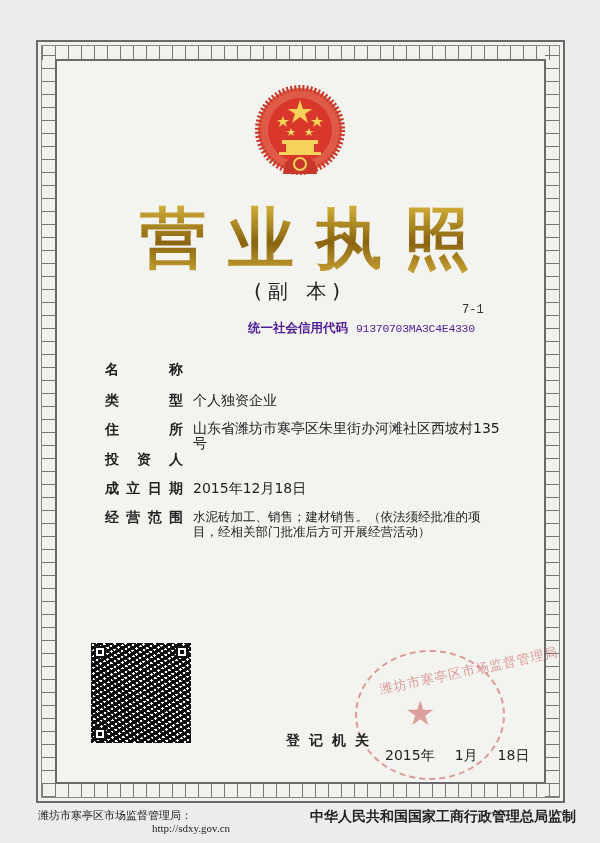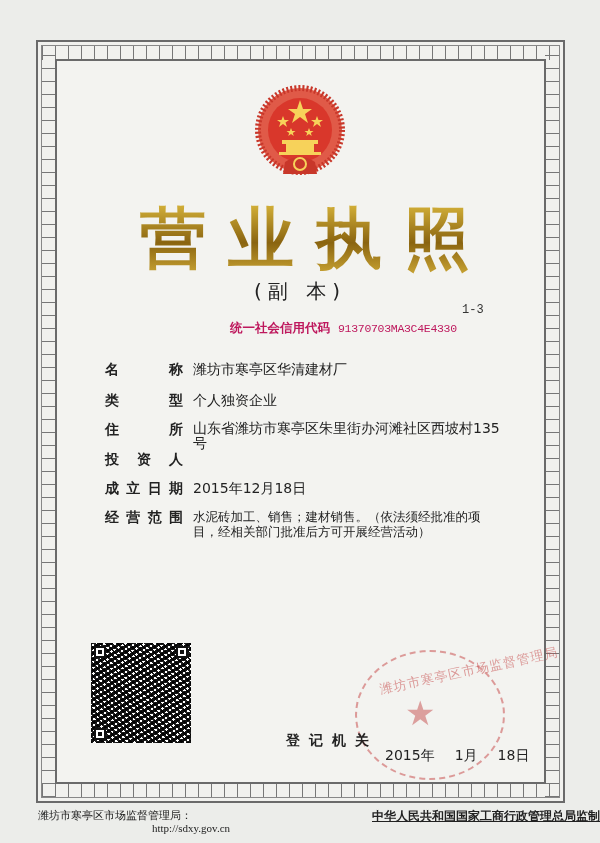--- a/index.html
+++ b/index.html
@@ -10,41 +10,41 @@
       repeating-linear-gradient(90deg,#777 0 1px,transparent 1px 13px) top/100% 14px no-repeat,
       repeating-linear-gradient(90deg,#777 0 1px,transparent 1px 13px) bottom/100% 14px no-repeat,
       repeating-linear-gradient(0deg,#777 0 1px,transparent 1px 13px) left/14px 100% no-repeat,
       repeating-linear-gradient(0deg,#777 0 1px,transparent 1px 13px) right/14px 100% no-repeat;}
   .frame-inner{position:absolute;left:17px;top:17px;right:17px;bottom:17px;border:2px solid #6a6a6a;background:#f3f3f0;}
   .emblem{position:absolute;left:255px;top:82px;width:90px;height:102px;}
   .title{position:absolute;left:140px;top:203px;width:330px;display:flex;justify-content:space-between;font-family:"DejaVu Sans",sans-serif;font-weight:bold;font-size:66px;line-height:72px;color:#9a7a1c;
     background:linear-gradient(180deg,#d6b33a 0%,#8a6410 55%,#c9a434 100%);-webkit-background-clip:text;background-clip:text;-webkit-text-fill-color:transparent;}
   .subtitle{position:absolute;left:0;width:600px;top:278px;text-align:center;font-size:20px;color:#222;letter-spacing:6px;}
   .serial{position:absolute;left:462px;top:303px;font-size:12px;font-family:"Liberation Mono",monospace;color:#333;}
-  .uscc{position:absolute;left:230px;top:320px;font-size:12.5px;font-weight:bold;color:#be185d;}
+  .uscc{position:absolute;left:248px;top:320px;font-size:12.5px;font-weight:bold;color:#4c1d95;}
   .uscc .code{font-weight:normal;font-family:"Liberation Mono",monospace;font-size:11.5px;margin-left:8px;letter-spacing:-0.3px;}
   .row{position:absolute;left:105px;font-size:14px;line-height:17px;display:flex;}
   .row .lbl{width:78px;font-weight:bold;display:flex;justify-content:space-between;margin-right:10px;}
   .row .val{width:300px;}
   .row .val.small{font-size:12.5px;line-height:15px;}
   .qr{position:absolute;left:88px;top:640px;width:100px;height:100px;background:
      repeating-linear-gradient(45deg,#222 0 2px,#fff 2px 4px),
      repeating-linear-gradient(-30deg,#111 0 3px,transparent 3px 5px);
      background-blend-mode:multiply;border:3px solid #f3f3f0;}
   .qr .fp{position:absolute;width:12px;height:12px;border:2px solid #111;background:#fff;box-sizing:border-box;}
   .qr .fp::after{content:"";position:absolute;left:2px;top:2px;width:4px;height:4px;background:#111;}
   .authority{position:absolute;left:286px;top:697px;font-size:14px;font-weight:bold;letter-spacing:9px;margin-top:35px;}
   .seal{position:absolute;left:355px;top:650px;width:150px;height:130px;border-radius:50%;border:2px dashed rgba(200,80,80,0.55);box-sizing:border-box;}
   .seal-star{position:absolute;left:405px;top:693px;font-size:34px;color:rgba(200,90,90,0.55);}
   .seal-text{position:absolute;left:378px;top:662px;font-size:13px;color:rgba(200,80,80,0.55);letter-spacing:1px;transform:rotate(-12deg);}
   .issue-date{position:absolute;left:385px;top:747px;font-size:14px;font-weight:normal;}
   .issue-date span{margin-right:20px;}
   .footer-left{position:absolute;left:38px;top:808px;font-size:11px;font-family:"DejaVu Serif",serif;}
   .footer-url{position:absolute;left:152px;top:822px;font-size:11px;font-family:"Liberation Serif",serif;}
-  .footer-right{position:absolute;right:0;top:808px;font-size:12px;font-weight:bold;text-decoration:underline;}
+  .footer-right{position:absolute;right:24px;top:808px;font-size:14px;font-weight:bold;}
 </style>
 </head>
 <body>
 
 <div class="frame">
   <div class="frame-key"></div>
   <div class="frame-inner"></div>
 </div>
 
 <svg class="emblem" viewBox="0 0 90 102">
@@ -63,32 +63,31 @@
   <circle cx="45" cy="82" r="6" fill="none" stroke="#f7d25a" stroke-width="2"></circle>
 </svg>
 
 <div class="title">
   <span>营</span>
   <span>业</span>
   <span>执</span>
   <span>照</span>
 </div>
 <div class="subtitle">(副 本)</div>
-<div class="serial">1-3</div>
+<div class="serial">7-1</div>
 
 <div class="uscc">
   <span>统一社会信用代码</span><span class="code">91370703MA3C4E4330</span>
 </div>
 
 <div class="row" style="top:361px;">
   <div class="lbl">
       <span>名</span>
       <span>称</span>
     </div>
-  <div class="val">潍坊市寒亭区华清建材厂</div>
 </div>
 <div class="row" style="top:392px;">
   <div class="lbl">
       <span>类</span>
       <span>型</span>
     </div>
   <div class="val">个人独资企业</div>
 </div>
 <div class="row" style="top:421px;">
   <div class="lbl">

